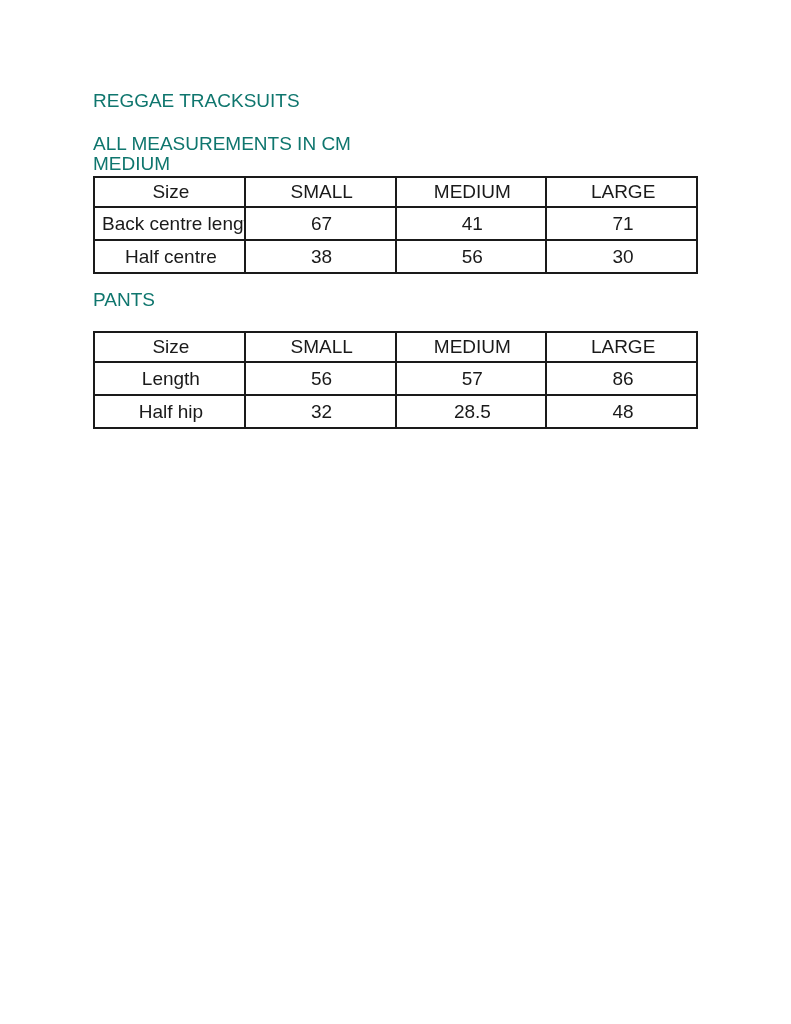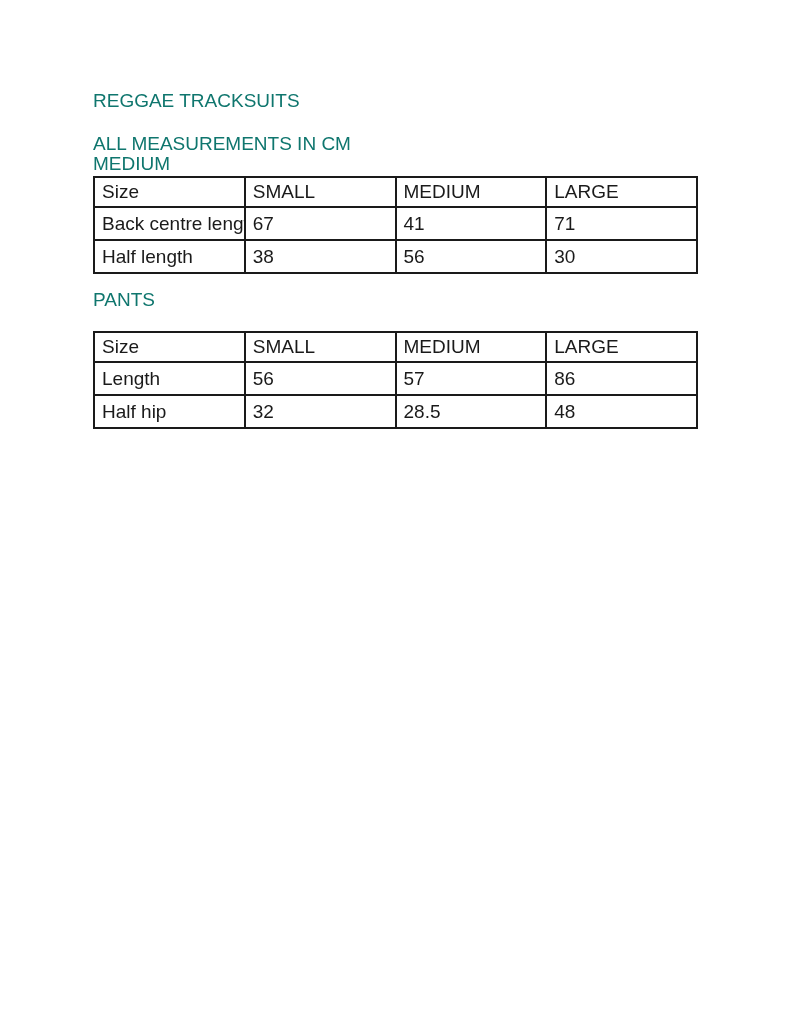--- a/index.html
+++ b/index.html
@@ -50,21 +50,21 @@
     margin-top: 21px;
   }
   .size-table col {
     width: 25%;
   }
   .size-table th,
   .size-table td {
     border: 2px solid #1a1a1a;
     font-size: 19px;
     font-weight: normal;
-    text-align: left;
+    text-align: center;
     vertical-align: middle;
     padding: 0 4px 0 7px;
     white-space: nowrap;
     overflow: hidden;
     color: #1a1a1a;
   }
   .size-table thead tr { height: 30px; }
   .size-table tbody tr { height: 33px; }
 </style>
 </head>
@@ -95,21 +95,21 @@
         </tr>
       </thead>
       <tbody>
         <tr>
           <td>Back centre length</td>
           <td>67</td>
           <td>41</td>
           <td>71</td>
         </tr>
         <tr>
-          <td>Half length</td>
+          <td>Half centre</td>
           <td>38</td>
           <td>56</td>
           <td>30</td>
         </tr>
       </tbody>
     </table>
 
     <p class="section-heading pants">PANTS</p>
 
     <table class="size-table pants">

